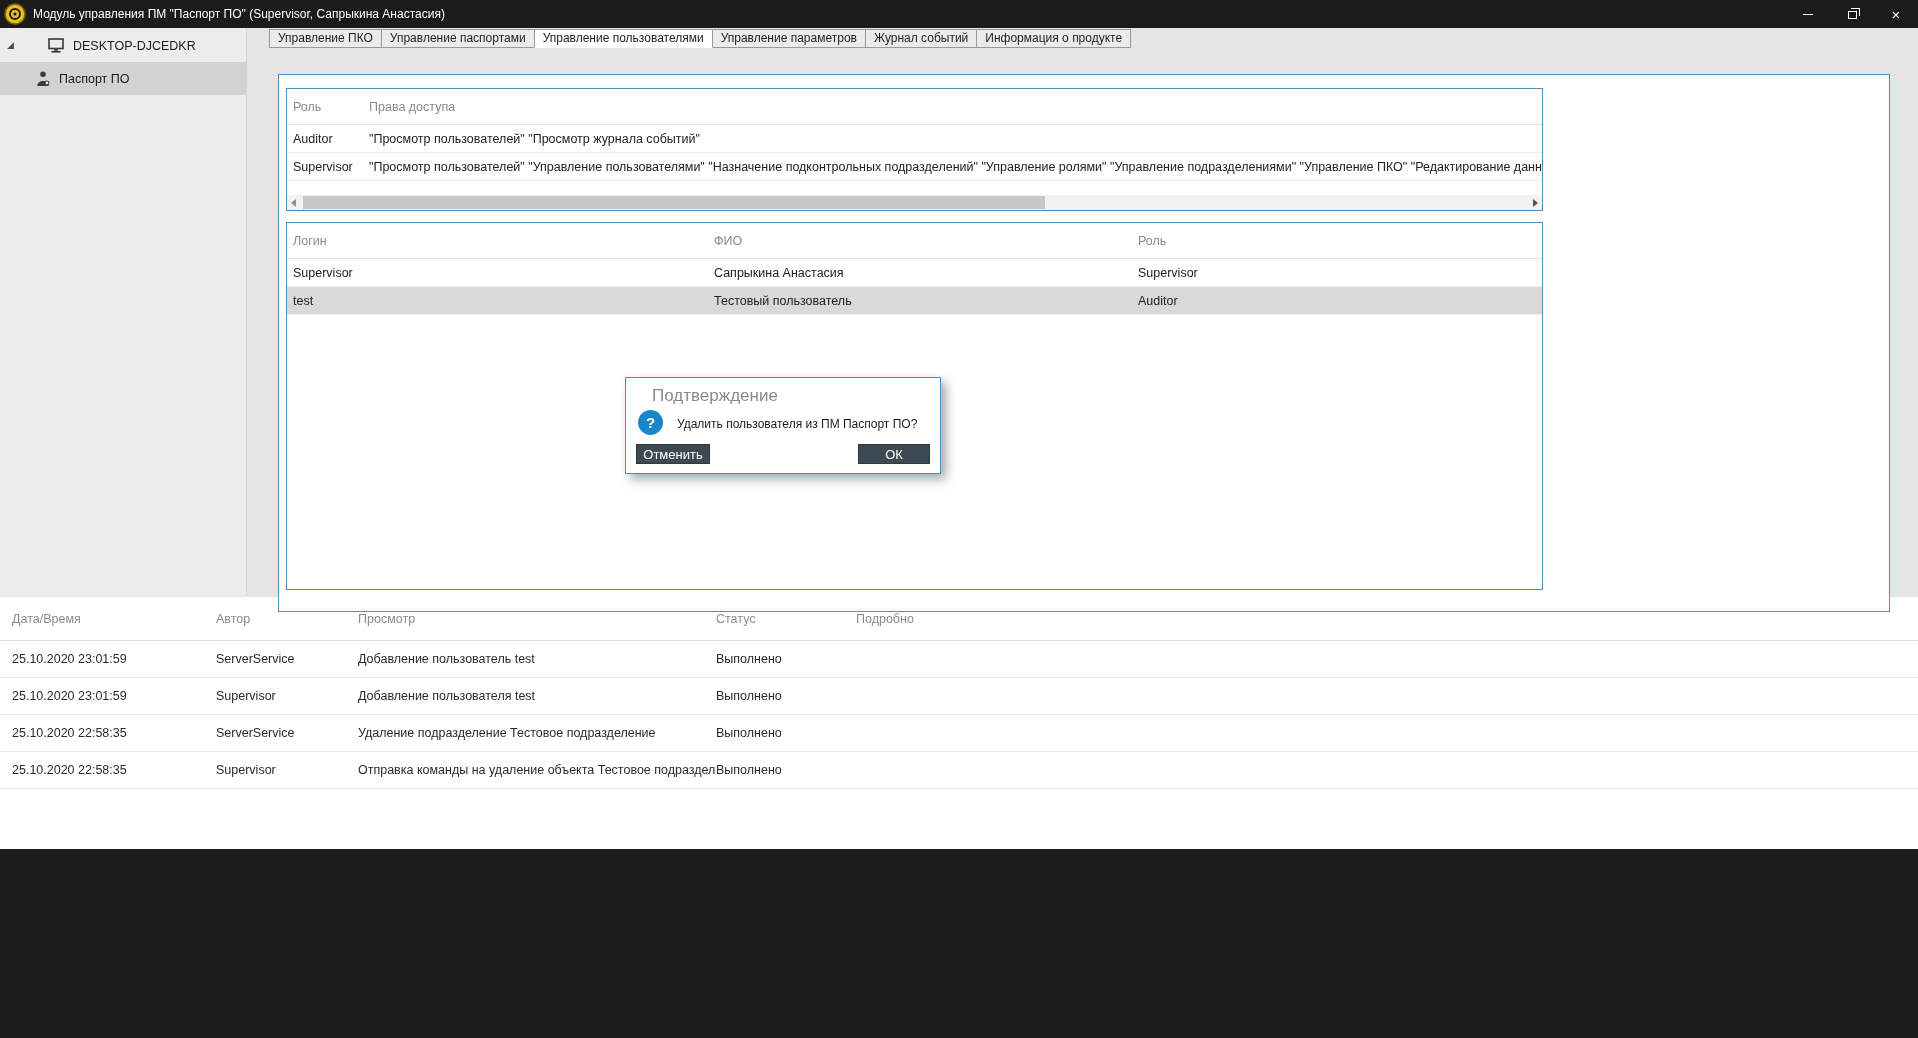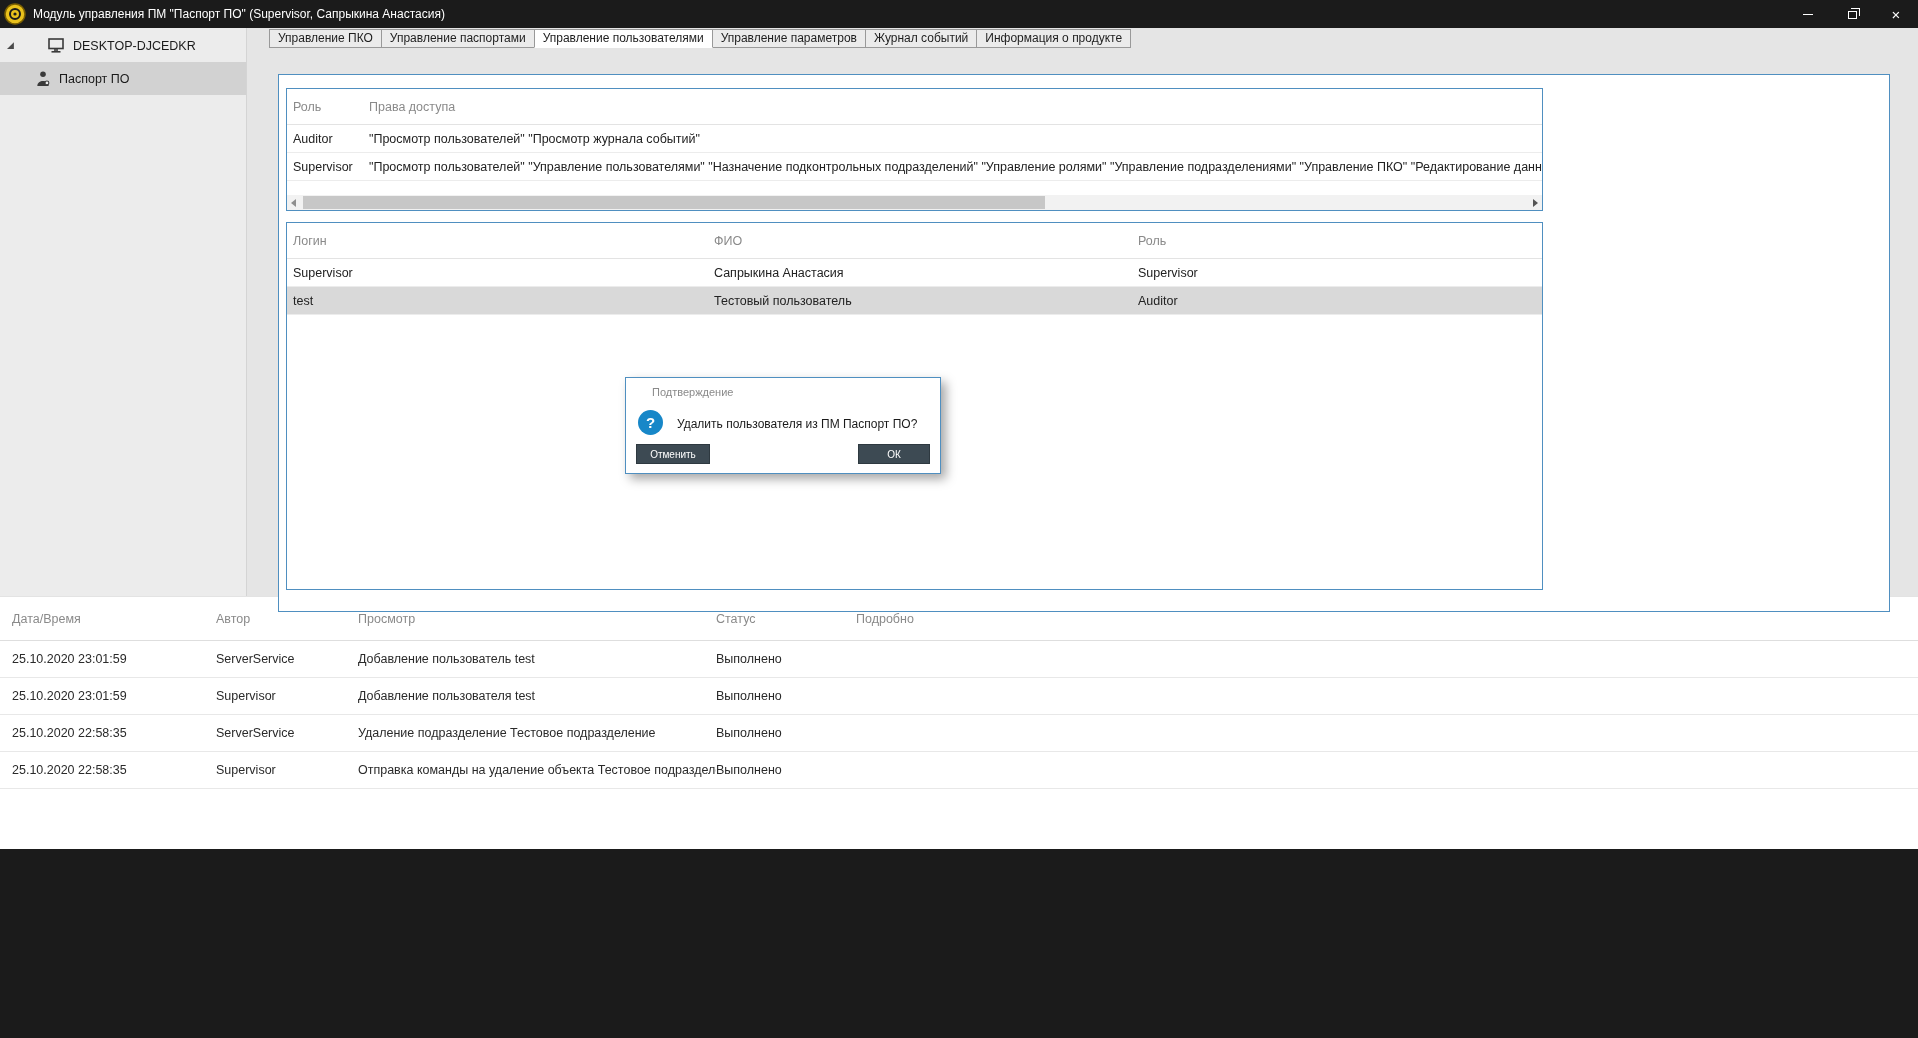--- a/index.html
+++ b/index.html
@@ -56,27 +56,27 @@
   
   .hscroll { position:absolute; left:0; right:0; bottom:0; height:15px; background:#f2f2f2;
         display:flex; align-items:center; justify-content:space-between; padding:0 4px; }
   .hthumb { position:absolute; left:16px; top:1px; width:742px; height:13px; background:#c7c7c7; }
   .arr-left { width:0; height:0; border-top:4px solid transparent; border-bottom:4px solid transparent; border-right:5px solid #8f8f8f; }
   .arr-right { width:0; height:0; border-top:4px solid transparent; border-bottom:4px solid transparent; border-left:5px solid #555; }
 
   
   .dialog { position:absolute; left:378px; top:349px; width:316px; height:97px; background:#fff;
         border:1px solid #4f8fc0; box-shadow:5px 5px 10px rgba(0,0,0,0.35); z-index:10; }
-  .dialog-title { position:absolute; left:26px; top:8px; font-size:11px; color:#8a8a8a; }
+  .dialog-title { position:absolute; left:26px; top:8px; font-size:17px; color:#8a8a8a; }
   .q-icon { position:absolute; left:12px; top:32px; width:25px; height:25px; border-radius:50%;
         background:#1787c8; color:#fff; font-weight:bold; font-size:15px;
         display:flex; align-items:center; justify-content:center; }
   .dialog-msg { position:absolute; left:51px; top:39px; font-size:12px; color:#1a1a1a; width:250px; }
   .dlg-btn { position:absolute; bottom:9px; height:20px; background:#3d4a53; border:1px solid #2e3940;
-        color:#fff; font-size:10px; display:flex; align-items:center; justify-content:center; cursor:default; }
+        color:#fff; font-size:13px; display:flex; align-items:center; justify-content:center; cursor:default; }
   .btn-cancel { left:10px; width:74px; }
   .btn-ok { right:10px; width:72px; }
 
   
   .log-panel { height:253px; background:#fff; border-top:1px solid #e3e3e3; font-size:12.5px; }
   .log-head { height:44px; display:flex; align-items:center; color:#8a8a8a; border-bottom:1px solid #dedede; }
   .log-row { height:37px; display:flex; align-items:center; color:#2a2a2a; border-bottom:1px solid #e8e8e8; }
   .lc1 { width:216px; padding-left:12px; flex:0 0 auto; }
   .lc2 { width:142px; flex:0 0 auto; }
   .lc3 { width:358px; flex:0 0 auto; white-space:nowrap; overflow:hidden; }

